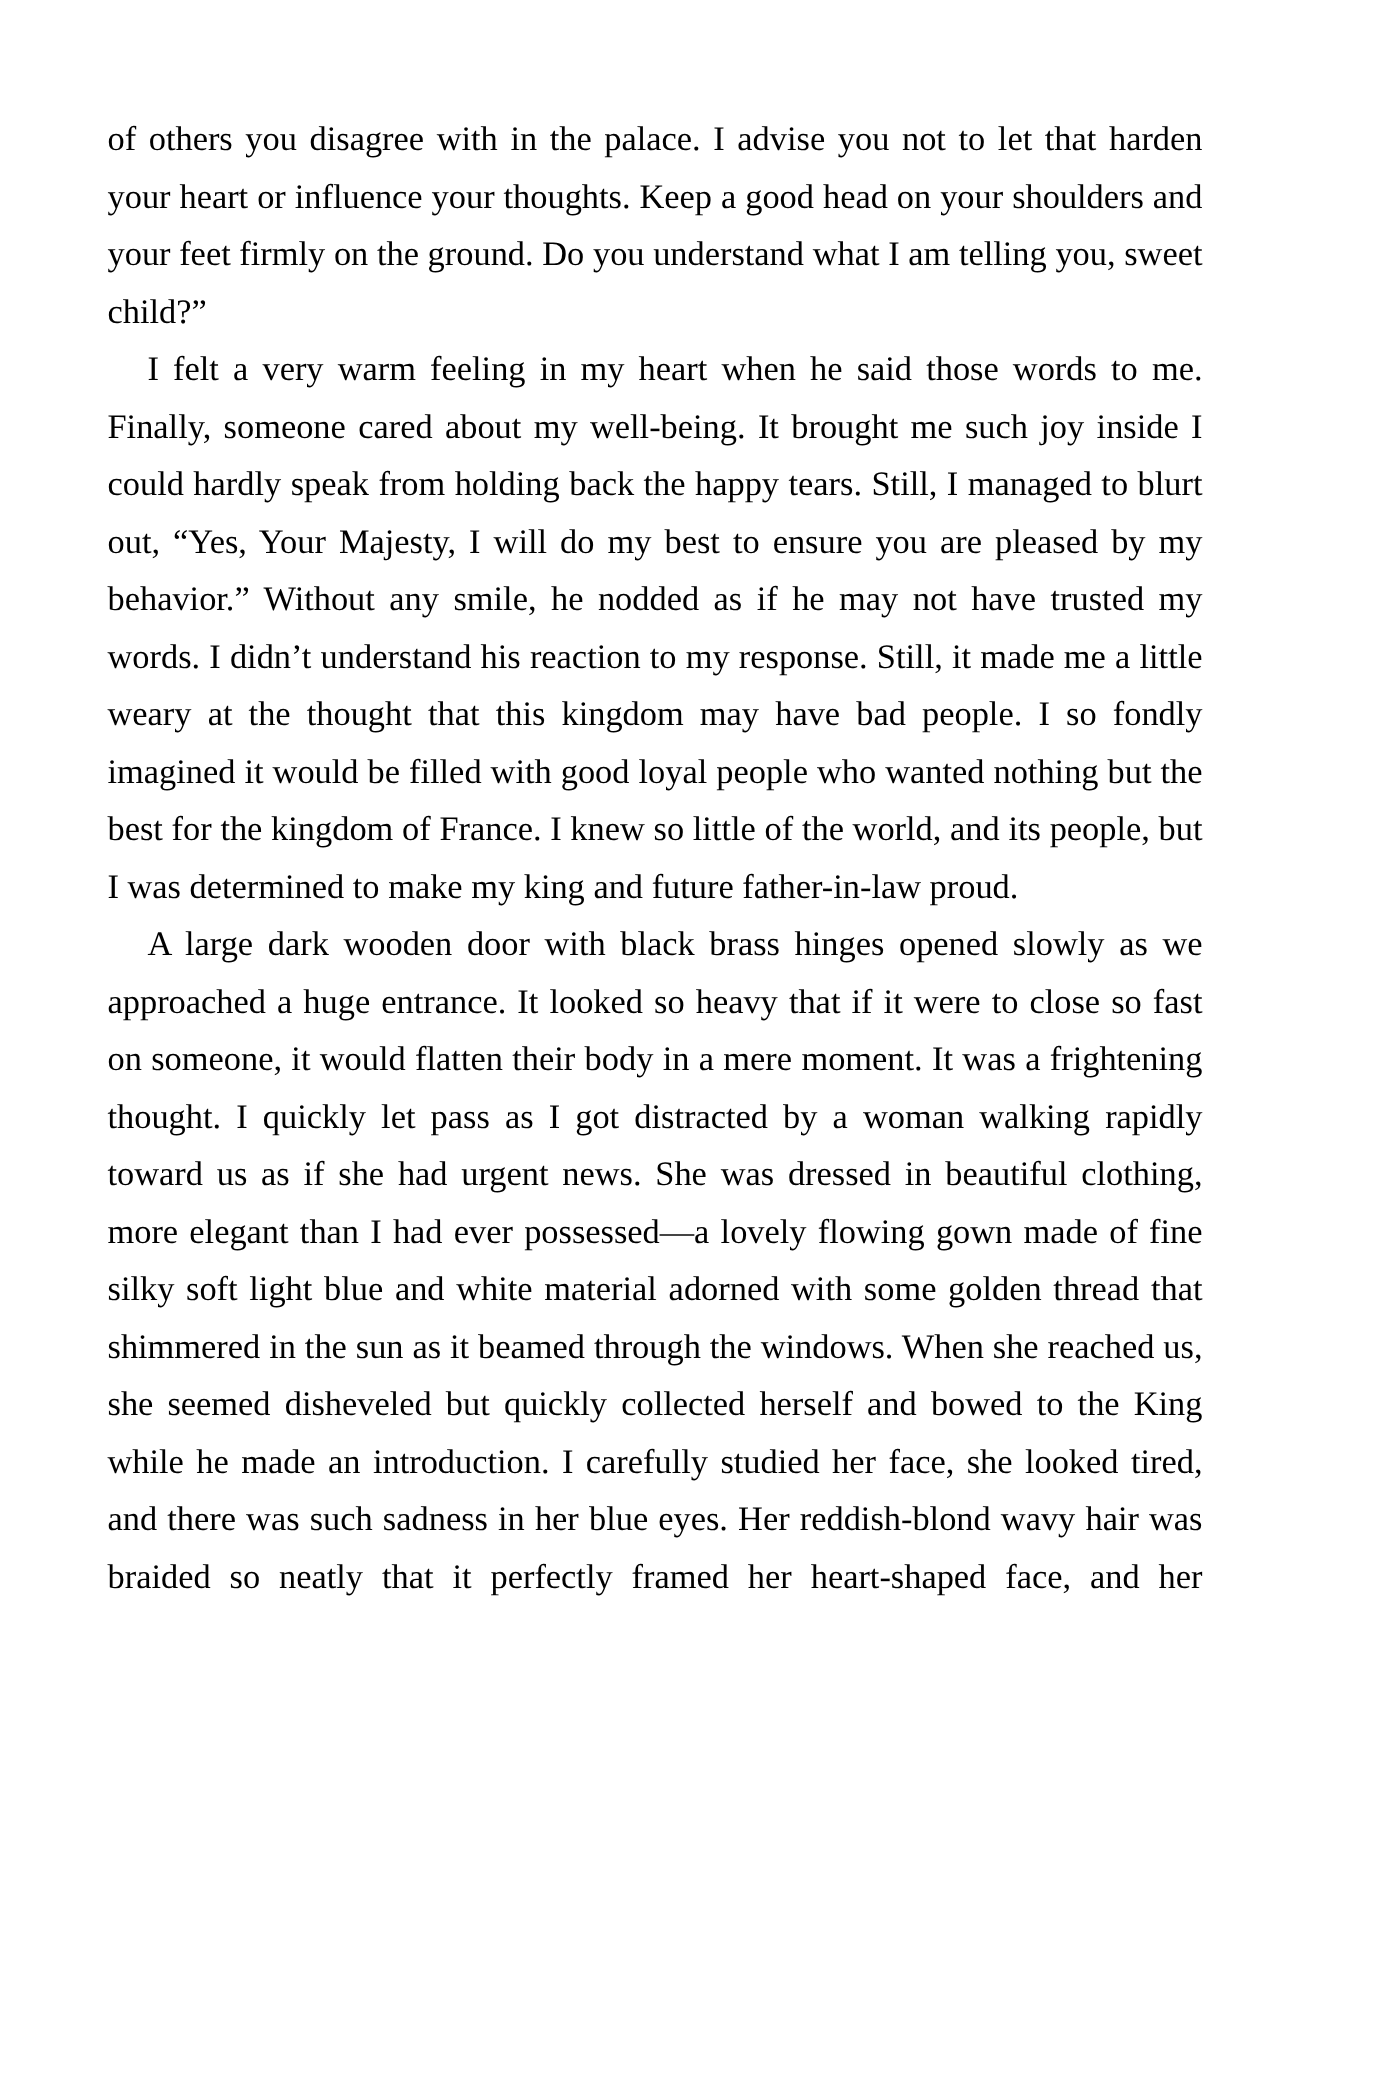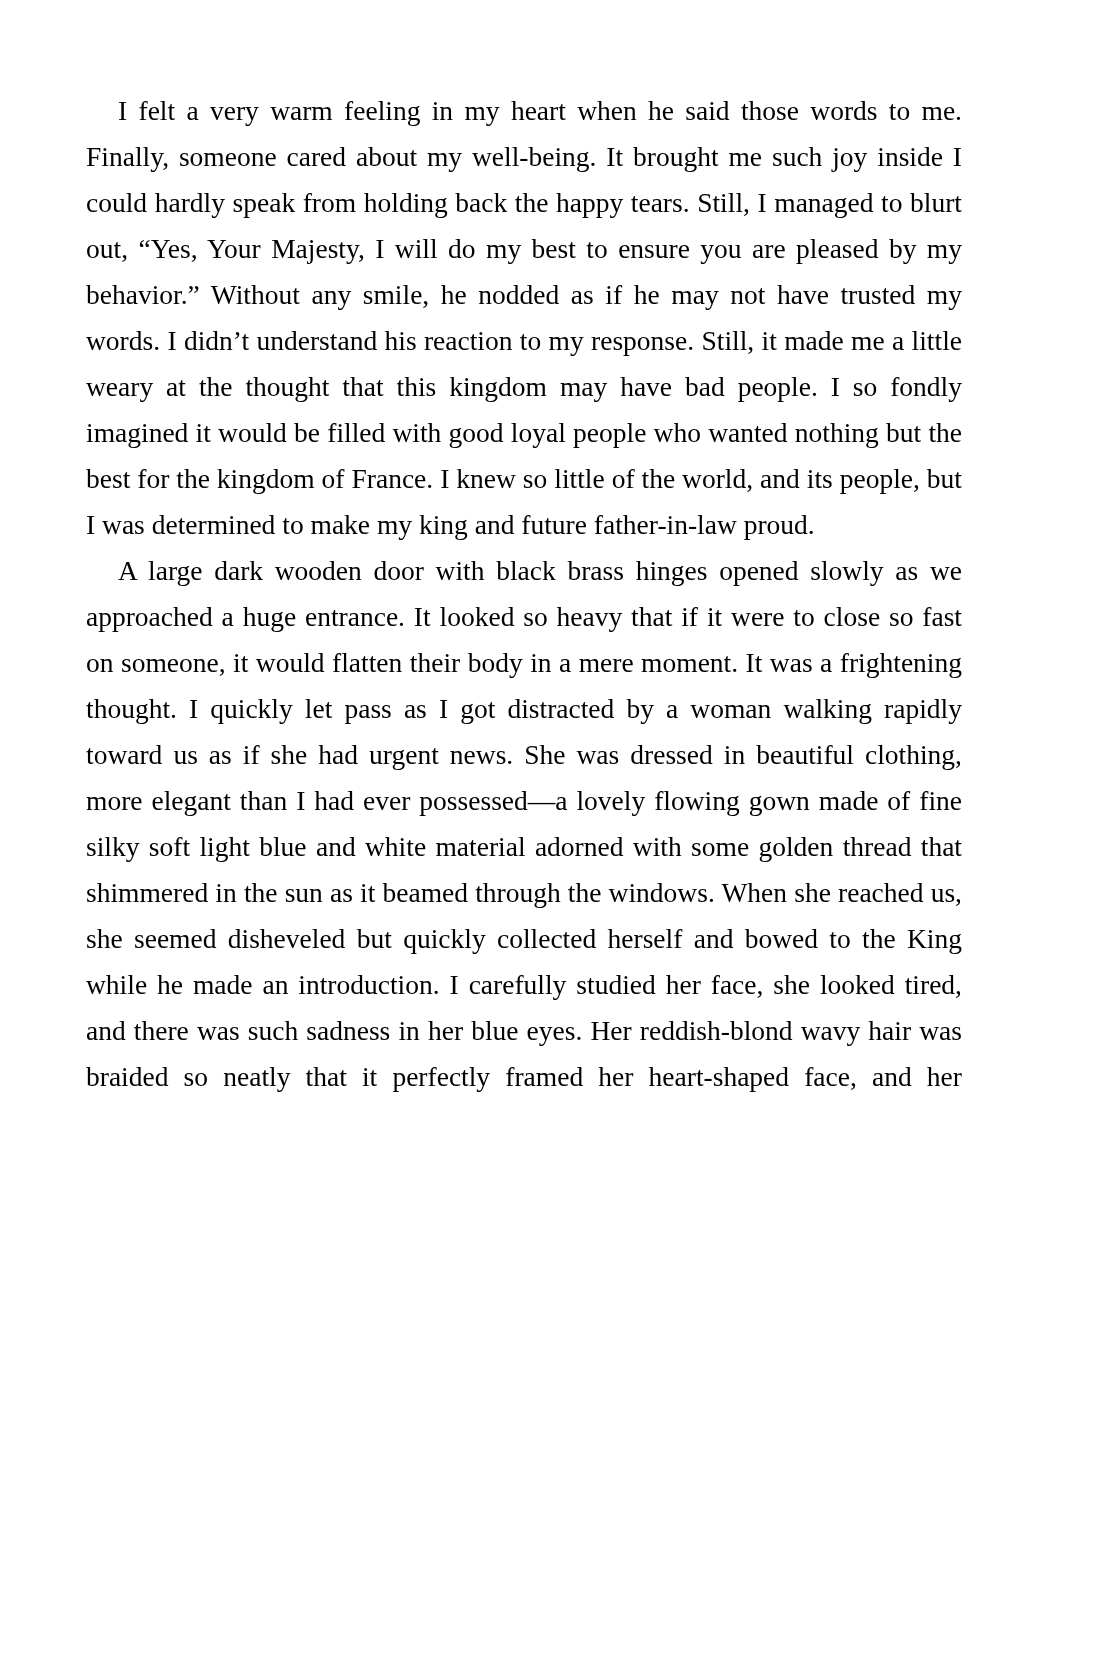--- a/index.html
+++ b/index.html
@@ -39,19 +39,20 @@
   p.para.continued {
     text-align-last: justify;
   }
 </style>
 </head>
 <body>
 
 <div class="page">
   <div class="text-column">
 
+    <p class="para">of others you disagree with in the palace. I advise you not to let that harden your heart or influence your thoughts. Keep a good head on your shoulders and your feet firmly on the ground. Do you understand what I am telling you, sweet child?”</p>
 
     <p class="para indent">I felt a very warm feeling in my heart when he said those words to me. Finally, someone cared about my well-being. It brought me such joy inside I could hardly speak from holding back the happy tears. Still, I managed to blurt out, “Yes, Your Majesty, I will do my best to ensure you are pleased by my behavior.” Without any smile, he nodded as if he may not have trusted my words. I didn’t understand his reaction to my response. Still, it made me a little weary at the thought that this kingdom may have bad people. I so fondly imagined it would be filled with good loyal people who wanted nothing but the best for the kingdom of France. I knew so little of the world, and its people, but I was determined to make my king and future father-in-law proud.</p>
 
     <p class="para indent continued">A large dark wooden door with black brass hinges opened slowly as we approached a huge entrance. It looked so heavy that if it were to close so fast on someone, it would flatten their body in a mere moment. It was a frightening thought. I quickly let pass as I got distracted by a woman walking rapidly toward us as if she had urgent news. She was dressed in beautiful clothing, more elegant than I had ever possessed—a lovely flowing gown made of fine silky soft light blue and white material adorned with some golden thread that shimmered in the sun as it beamed through the windows. When she reached us, she seemed disheveled but quickly collected herself and bowed to the King while he made an introduction. I carefully studied her face, she looked tired, and there was such sadness in her blue eyes. Her reddish-blond wavy hair was braided so neatly that it perfectly framed her heart-shaped face, and her</p>
 
   </div>
 </div>
 
 </body></html>

